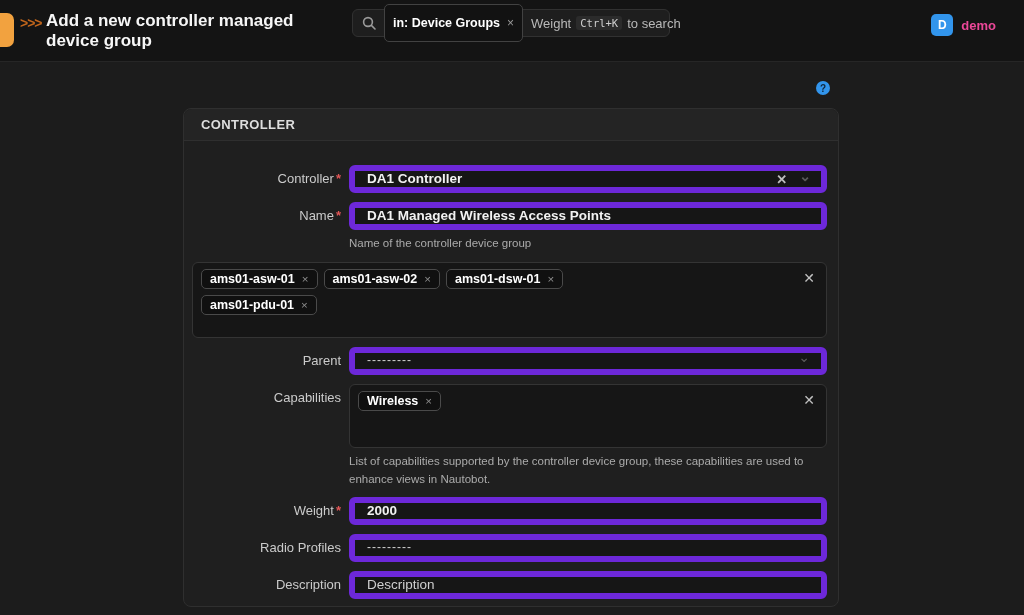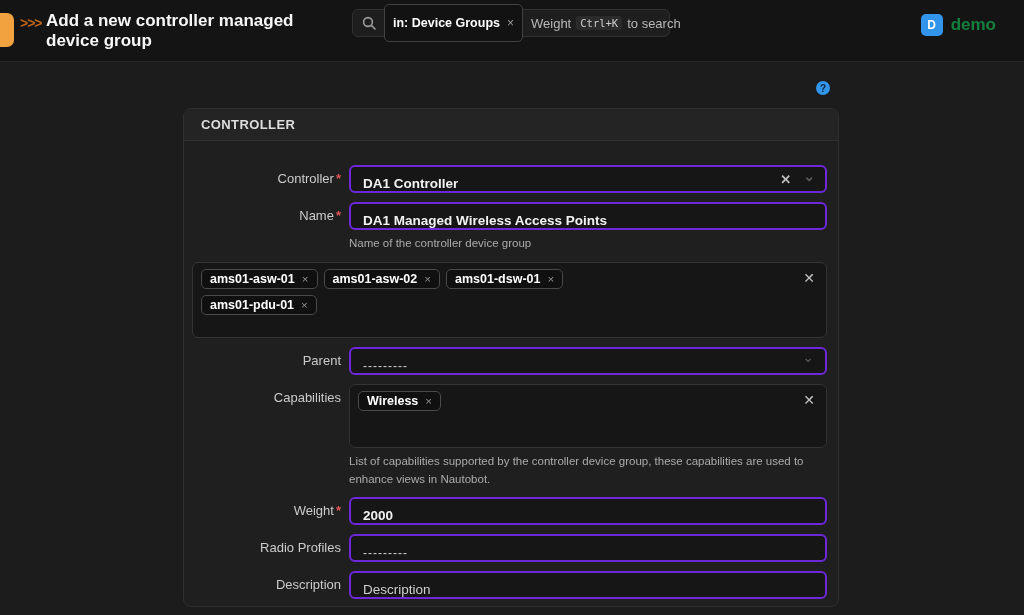--- a/index.html
+++ b/index.html
@@ -49,21 +49,21 @@
   }
 
   .user-area {
     position:absolute; right:28px; top:14px; display:flex; align-items:center; gap:8px;
   }
   .avatar {
     width:22px; height:22px; border-radius:5px; background:#3295EC;
     color:#fff; font-weight:700; font-size:12px;
     display:flex; align-items:center; justify-content:center;
   }
-  .user-name { color:#15803d; font-weight:700; font-size:17px; }
+  .user-name { color:#ec4899; font-weight:700; font-size:13px; }
 
   
   .help-icon {
     position:absolute; left:816px; top:81px; width:14px; height:14px;
     background:#3295EC; border-radius:50%;
     color:#10273c; font-weight:700; font-size:10px;
     display:flex; align-items:center; justify-content:center; cursor:pointer;
   }
 
   
@@ -81,22 +81,22 @@
 
   .row { display:flex; margin-bottom:9px; }
   .row-label {
     flex:0 0 157px; text-align:right; padding-top:6px;
     font-size:13px; color:#cbcbcb; white-space:nowrap;
   }
   .req { color:#E15656; font-weight:700; margin-left:2px; }
   .row-field { flex:1; margin-left:8px; min-width:0; }
 
   .input {
-    position:relative; background:#161616; border:2px solid #6d28d9; border-radius:6px;
-    height:28px; display:flex; align-items:flex-end; padding:0 12px;
+    position:relative; background:#161616; border:6px solid #6d28d9; border-radius:6px;
+    height:28px; display:flex; align-items:flex-start; padding:0 12px;
     font-size:13.5px; font-weight:600; color:#f2f2f2;
   }
   .input.placeholder { font-weight:400; color:#cfcfcf; }
   .input.dashes { font-weight:400; color:#d2d2d2; letter-spacing:1px; font-size:12px; }
   .input-icons {
     position:absolute; right:10px; top:0; height:100%;
     display:flex; align-items:center; gap:12px;
   }
   .clear-x { color:#bdbdbd; font-size:13px; cursor:pointer; line-height:1; }
   .caret { color:#5a5a5a; font-size:14px; line-height:0.5; cursor:pointer; transform:translateY(-3px); }

